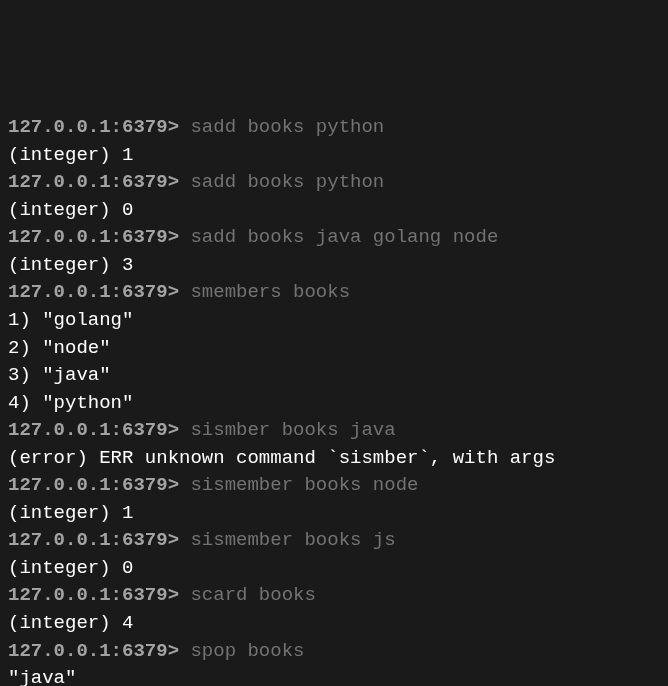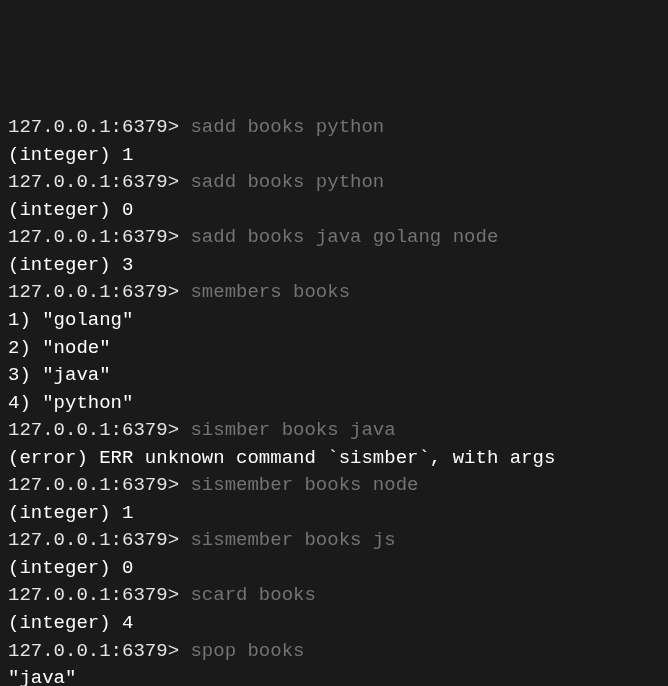--- a/index.html
+++ b/index.html
@@ -16,21 +16,22 @@
       padding: 4px 8px;
       width: 668px;
       height: 686px;
       overflow: hidden;
       white-space: pre;
     }
     .line {
       display: block;
     }
     .prompt {
-      color: #e5e5e5;
+      color: #a3a3a3;
+      font-weight: bold;
     }
     .command {
       color: #737373;
     }
     .output {
       color: #ffffff;
     }
   </style>
 </head>
 <body>

